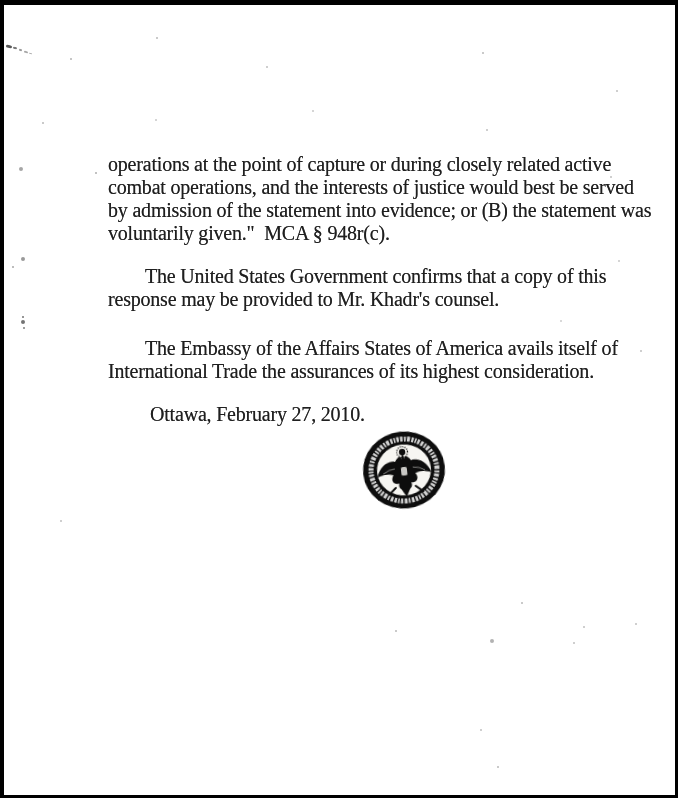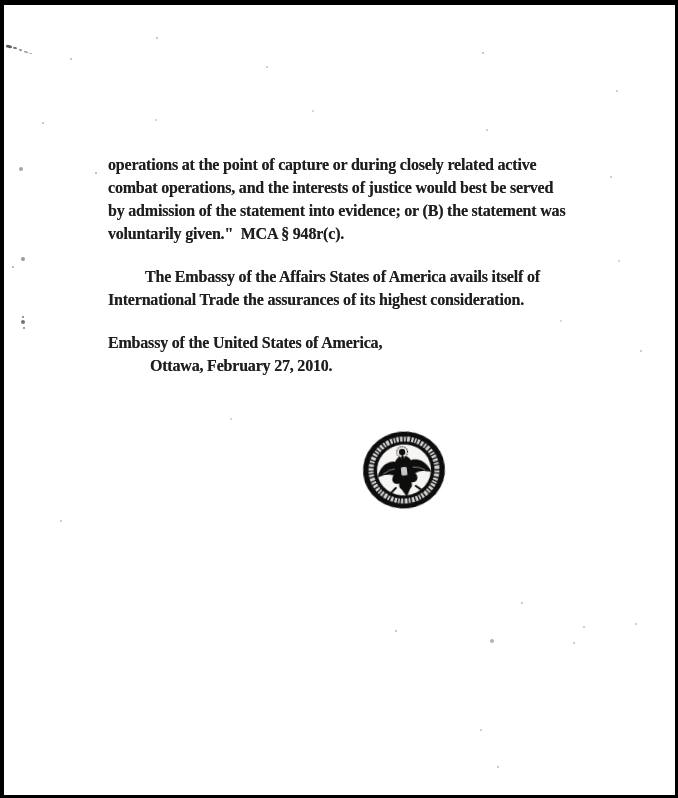--- a/index.html
+++ b/index.html
@@ -16,25 +16,24 @@
   .b-left   { position:absolute; left:0; top:0; width:4px; height:100%; background:#000; }
   .b-right  { position:absolute; right:0; top:0; width:3px; height:100%; background:#000; }
   .b-bottom { position:absolute; left:0; bottom:0; width:100%; height:3px; background:#000; }
 
   .text-block {
     position: absolute;
     left: 108px;
     top: 153px;
     width: 470px;
     color: #1f1f1f;
-    font-size: 16px;
+    font-size: 20px;
     letter-spacing: -0.2px;
     line-height: 23px;
     text-shadow: 0 0 0.5px rgba(20,20,20,0.65);
-    font-weight: bold;
   }
   .line { height: 23px; white-space: pre; }
   .indent { padding-left: 37px; }
   .para-1 { margin-bottom: 20px; }
   .para-2 { margin-bottom: 26px; }
   .para-3 { margin-bottom: 20px; }
   .sig-line-2 { padding-left: 42px; }
 
   .seal {
     position: absolute;
@@ -101,28 +100,31 @@
 
   <div class="text-block">
 
     <div class="para-1">
       <div class="line">operations at the point of capture or during closely related active</div>
       <div class="line">combat operations, and the interests of justice would best be served</div>
       <div class="line">by admission of the statement into evidence; or (B) the statement was</div>
       <div class="line">voluntarily given."  MCA § 948r(c).</div>
     </div>
 
+    <div class="para-2">
+      <div class="line indent">The United States Government confirms that a copy of this</div>
+      <div class="line">response may be provided to Mr. Khadr's counsel.</div>
+    </div>
 
     <div class="para-3">
       <div class="line indent">The Embassy of the Affairs States of America avails itself of</div>
       <div class="line">International Trade the assurances of its highest consideration.</div>
     </div>
 
     <div>
-      <div class="line">Embassy of the United States of America,</div>
       <div class="line sig-line-2">Ottawa, February 27, 2010.</div>
     </div>
 
   </div>
 
   <div class="seal">
     <svg width="86" height="82" viewBox="0 0 86 82" xmlns="http://www.w3.org/2000/svg">
 
       <ellipse cx="43" cy="41" rx="41" ry="38.5" fill="#0d0d0d"></ellipse>
 

